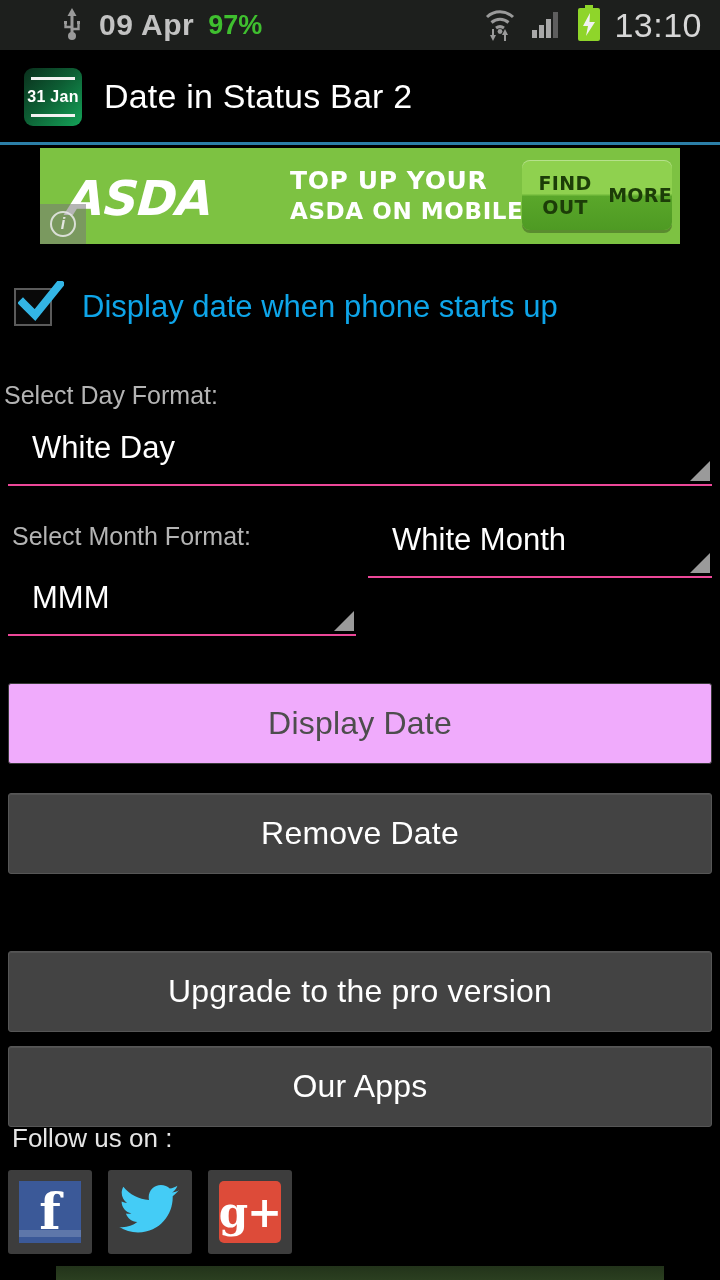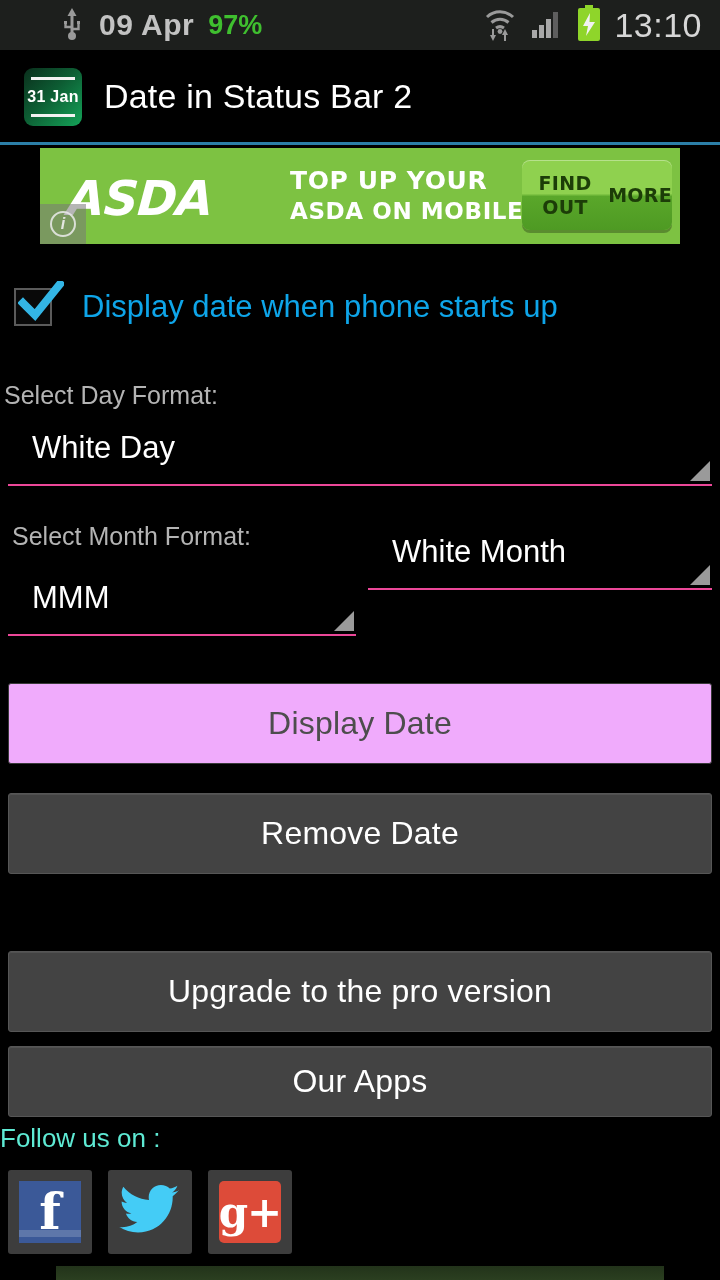--- a/index.html
+++ b/index.html
@@ -120,21 +120,21 @@
     font-size:32px; letter-spacing:.2px;
   }
   .btn.enabled{
     background:#434343; color:#fff;
     box-shadow:inset 0 1px 0 rgba(255,255,255,.08);
     margin-top:14px;
   }
   .btn.disabled{ background:#f0abfc; color:#4d4d4d; border-color:#3a3a3a; }
 
   
-  .follow-label{ position:absolute; left:0; top:1123px; color:#5eead4; font-size:26px; }
+  .follow-label{ position:absolute; left:12px; top:1123px; color:#e5e5e5; font-size:26px; }
   .social-row{ position:absolute; left:8px; top:1170px; display:flex; gap:16px; }
   .social{
     width:84px; height:84px; background:#3d3d3d; border-radius:3px;
     display:flex; align-items:center; justify-content:center;
   }
   .sq-inner{ width:62px; height:62px; display:flex; align-items:center; justify-content:center; }
   .fb{ background:#3b5998; position:relative; }
   .fb .f{ color:#fff; font-size:50px; font-weight:bold; font-family:"DejaVu Serif", serif; line-height:58px; }
   .fb .base{ position:absolute; left:0; bottom:6px; width:100%; height:7px; background:rgba(255,255,255,.18); }
   .gp{ background:#dd4b39; border-radius:5px; color:#fff; font-size:42px; font-weight:bold;
@@ -245,29 +245,29 @@
   <div class="spinner" style="left:8px; top:424px; width:704px;">
     <span class="val">White Day</span>
     <span class="arrow"></span>
   </div>
 
   <div class="sec-label" style="left:4px; top:522px;margin-left:8px;">Select Month Format:</div>
   <div class="spinner" style="left:8px; top:574px; width:348px;">
     <span class="val">MMM</span>
     <span class="arrow"></span>
   </div>
-  <div class="spinner" style="left:368px; top:528px; width:344px;">
+  <div class="spinner" style="left:368px; top:516px; width:344px;">
     <span class="val">White Month</span>
     <span class="arrow"></span>
   </div>
 
   <div class="btn disabled" style="top:683px; height:81px;">Display Date</div>
   <div class="btn enabled" style="top:779px; height:81px;">Remove Date</div>
   <div class="btn enabled" style="top:937px; height:81px;">Upgrade to the pro version</div>
-  <div class="btn enabled" style="top:1032px; height:71px;">Our Apps</div>
+  <div class="btn enabled" style="top:1032px; height:81px;">Our Apps</div>
 
   <div class="follow-label">Follow us on :</div>
   <div class="social-row">
 
     <div class="social">
       <div class="sq-inner fb">
         <span class="f">f</span>
         <span class="base"></span>
       </div>
     </div>

